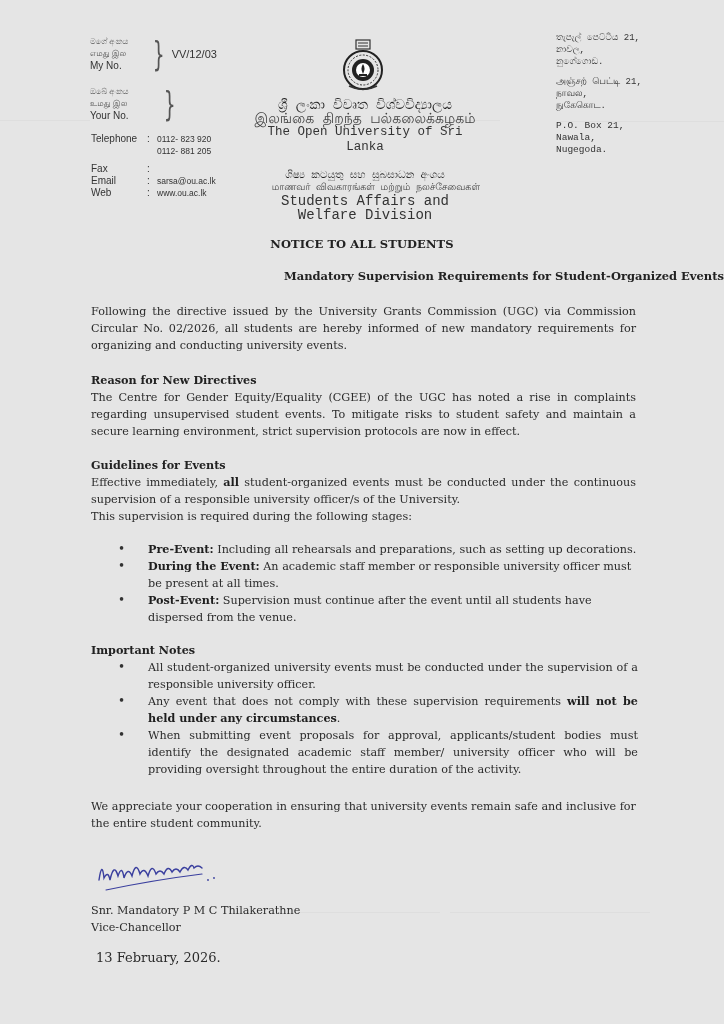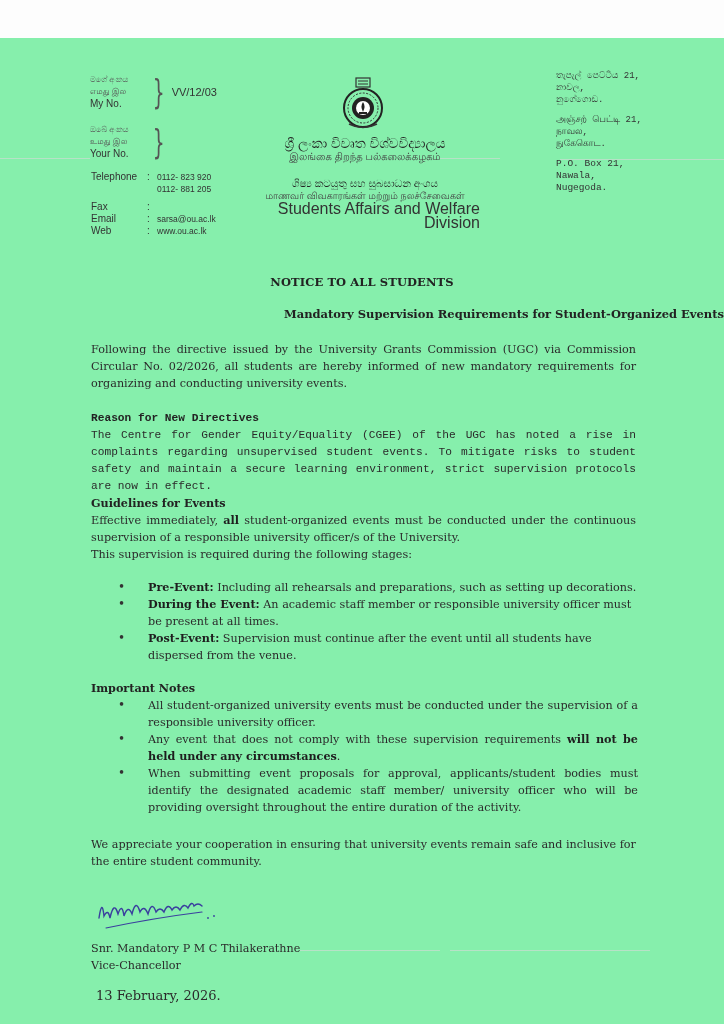--- a/index.html
+++ b/index.html
@@ -1,47 +1,47 @@
 <!DOCTYPE html>
 <html><head>
 <meta charset="utf-8">
 <style>
   html, body { margin: 0; padding: 0; }
   body {
     width: 724px; height: 1024px; background: #fdfdfd; position: relative; overflow: hidden;
     font-family: "DejaVu Serif", serif; color: #2a2a2a;
   }
-  .page { position: absolute; inset: 0; background: #86efac; margin-top: 38px; }
+  .page { position: absolute; inset: 0; background: #e5e5e5; }
   .scan-line { position: absolute; height: 1px; background: #d9d9d9; opacity: .6; }
 
   
   .ref-block { position: absolute; left: 90px; top: 36px; font-family: "Liberation Sans", sans-serif; font-size: 10px; color: #333; line-height: 12px; }
   .ref-group { position: relative; display: flex; align-items: center; }
   .ref-labels { width: 62px; }
   .ref-labels .si, .ref-labels .ta { font-size: 8px; color: #555; }
   .brace { font-size: 34px; line-height: 34px; color: #555; font-family: "DejaVu Sans", sans-serif; transform: scaleX(.55); margin-left: -4px; margin-right: 2px; }
   .ref-value { font-size: 11px; color: #333; }
-  .ref-group.yours { margin-top: 14px; }
+  .ref-group.yours { margin-top: 14px; gap: 11px; }
 
   .contact { position: absolute; left: 91px; top: 133px; font-family: "Liberation Sans", sans-serif; font-size: 10px; color: #333; }
   .contact-row { display: flex; line-height: 12px; align-items: center; }
   .contact-row .lbl { width: 56px; }
   .contact-row .colon { width: 10px; }
   .contact-row .val { font-size: 8.5px; }
   .contact-row.gap { margin-top: 6px; }
 
   
   .logo-wrap { position: absolute; left: 340px; top: 38px; width: 46px; height: 58px; }
-  .center-head { position: absolute; left: 250px; top: 98px; width: 230px; text-align: center; font-family: Liberation Sans, sans-serif; color: #222; }
+  .center-head { position: absolute; left: 250px; top: 98px; width: 230px; text-align: center; font-family: Liberation Mono, monospace; color: #222; }
   .uni-si { font-size: 13.5px; line-height: 15px; }
-  .uni-ta { font-size: 10px; line-height: 12px; color: #444; }
+  .uni-ta { font-size: 14px; line-height: 12px; color: #444; }
   .uni-en { font-size: 12.5px; line-height: 15px; color: #333; }
   .div-si { font-size: 10.5px; line-height: 13px; margin-top: 14px; }
-  .div-ta { font-size: 9.5px; line-height: 12px; color: #444; }
-  .div-en { font-size: 16px; line-height: 14px; color: #333; text-align: right; }
+  .div-ta { font-size: 9.5px; line-height: 12px; color: #444; text-align: right; }
+  .div-en { font-size: 14px; line-height: 14px; color: #333; }
 
   
   .address { position: absolute; left: 556px; top: 32px; font-family: "Liberation Sans", sans-serif; font-size: 9.5px; color: #333; line-height: 12px; }
   .address .blk { margin-bottom: 8px; font-family: Liberation Mono, monospace; }
   .address .si, .address .ta { font-size: 9px; }
 
   
   .notice-title { position: absolute; left: 0; width: 724px; top: 237px; text-align: center; font-weight: bold; font-size: 11.5px; color: #222; letter-spacing: .1px; }
   .notice-subtitle { position: absolute; left: 0; width: 724px; top: 269px; text-align: right; font-weight: bold; font-size: 11.5px; color: #222; }
   .body-text { position: absolute; left: 91px; width: 545px; font-size: 11.2px; line-height: 17px; color: #2b2b2b; }
@@ -127,20 +127,21 @@
       <circle cx="23" cy="32" r="7" fill="#fff"></circle>
       <path d="M23 26 Q26 30 23 36 Q20 30 23 26 Z" fill="#222"></path>
       <rect x="19" y="36" width="8" height="2" fill="#222"></rect>
       <path d="M9 48 Q23 55 37 48" fill="none" stroke="#333" stroke-width="1.5"></path>
     </svg>
   </div>
 
   <div class="center-head">
     <div class="uni-si">ශ්‍රී ලංකා විවෘත විශ්වවිද්‍යාලය</div>
     <div class="uni-ta">இலங்கை திறந்த பல்கலைக்கழகம்</div>
+    <div class="uni-en">The Open University of Sri Lanka</div>
     <div class="div-si">ශිෂ්‍ය කටයුතු සහ සුබසාධන අංශය</div>
     <div class="div-ta">மாணவர் விவகாரங்கள் மற்றும் நலச்சேவைகள்</div>
     <div class="div-en">Students Affairs and Welfare Division</div>
   </div>
 
   <div class="address">
     <div class="blk si">
       <div>තැපැල් පෙට්ටිය 21,</div>
       <div>නාවල,</div>
       <div>නුගේගොඩ.</div>
@@ -155,21 +156,21 @@
       <div>Nawala,</div>
       <div>Nugegoda.</div>
     </div>
   </div>
 
   <div class="notice-title">NOTICE TO ALL STUDENTS</div>
   <div class="notice-subtitle">Mandatory Supervision Requirements for Student-Organized Events</div>
 
   <div class="body-text justify" style="top:303px;">Following the directive issued by the University Grants Commission (UGC) via Commission Circular No. 02/2026, all students are hereby informed of new mandatory requirements for organizing and conducting university events.</div>
 
-  <div class="body-text" style="top:372px;font-family:Liberation Mono, monospace;">
+  <div class="body-text" style="top:372px;">
     <div class="section-head">Reason for New Directives</div>
     <div class="justify">The Centre for Gender Equity/Equality (CGEE) of the UGC has noted a rise in complaints regarding unsupervised student events. To mitigate risks to student safety and maintain a secure learning environment, strict supervision protocols are now in effect.</div>
   </div>
 
   <div class="body-text" style="top:541px; left:118px; width:520px;">
     <ul class="bullets">
       <li><b>Pre-Event:</b><span> Including all rehearsals and preparations, such as setting up decorations.</span></li>
       <li><b>During the Event:</b><span> An academic staff member or responsible university officer must be present at all times.</span></li>
       <li><b>Post-Event:</b><span> Supervision must continue after the event until all students have dispersed from the venue.</span></li>
     </ul>

